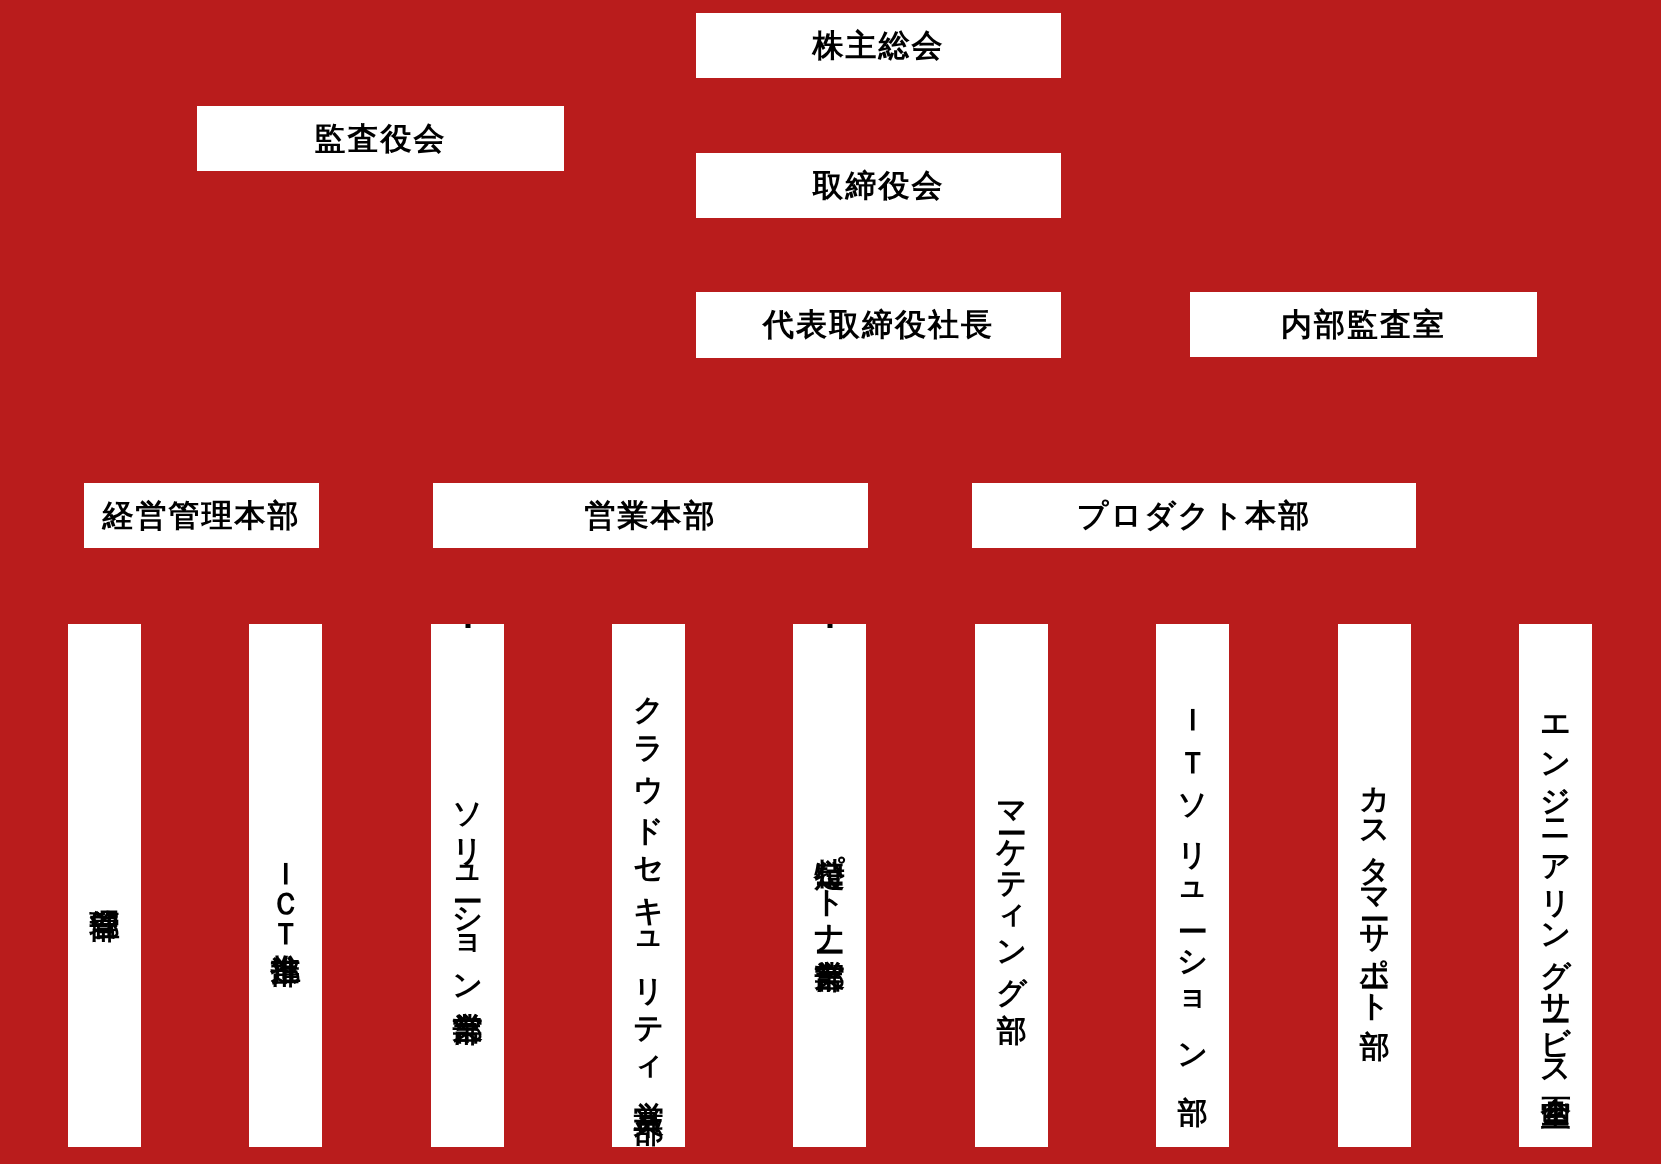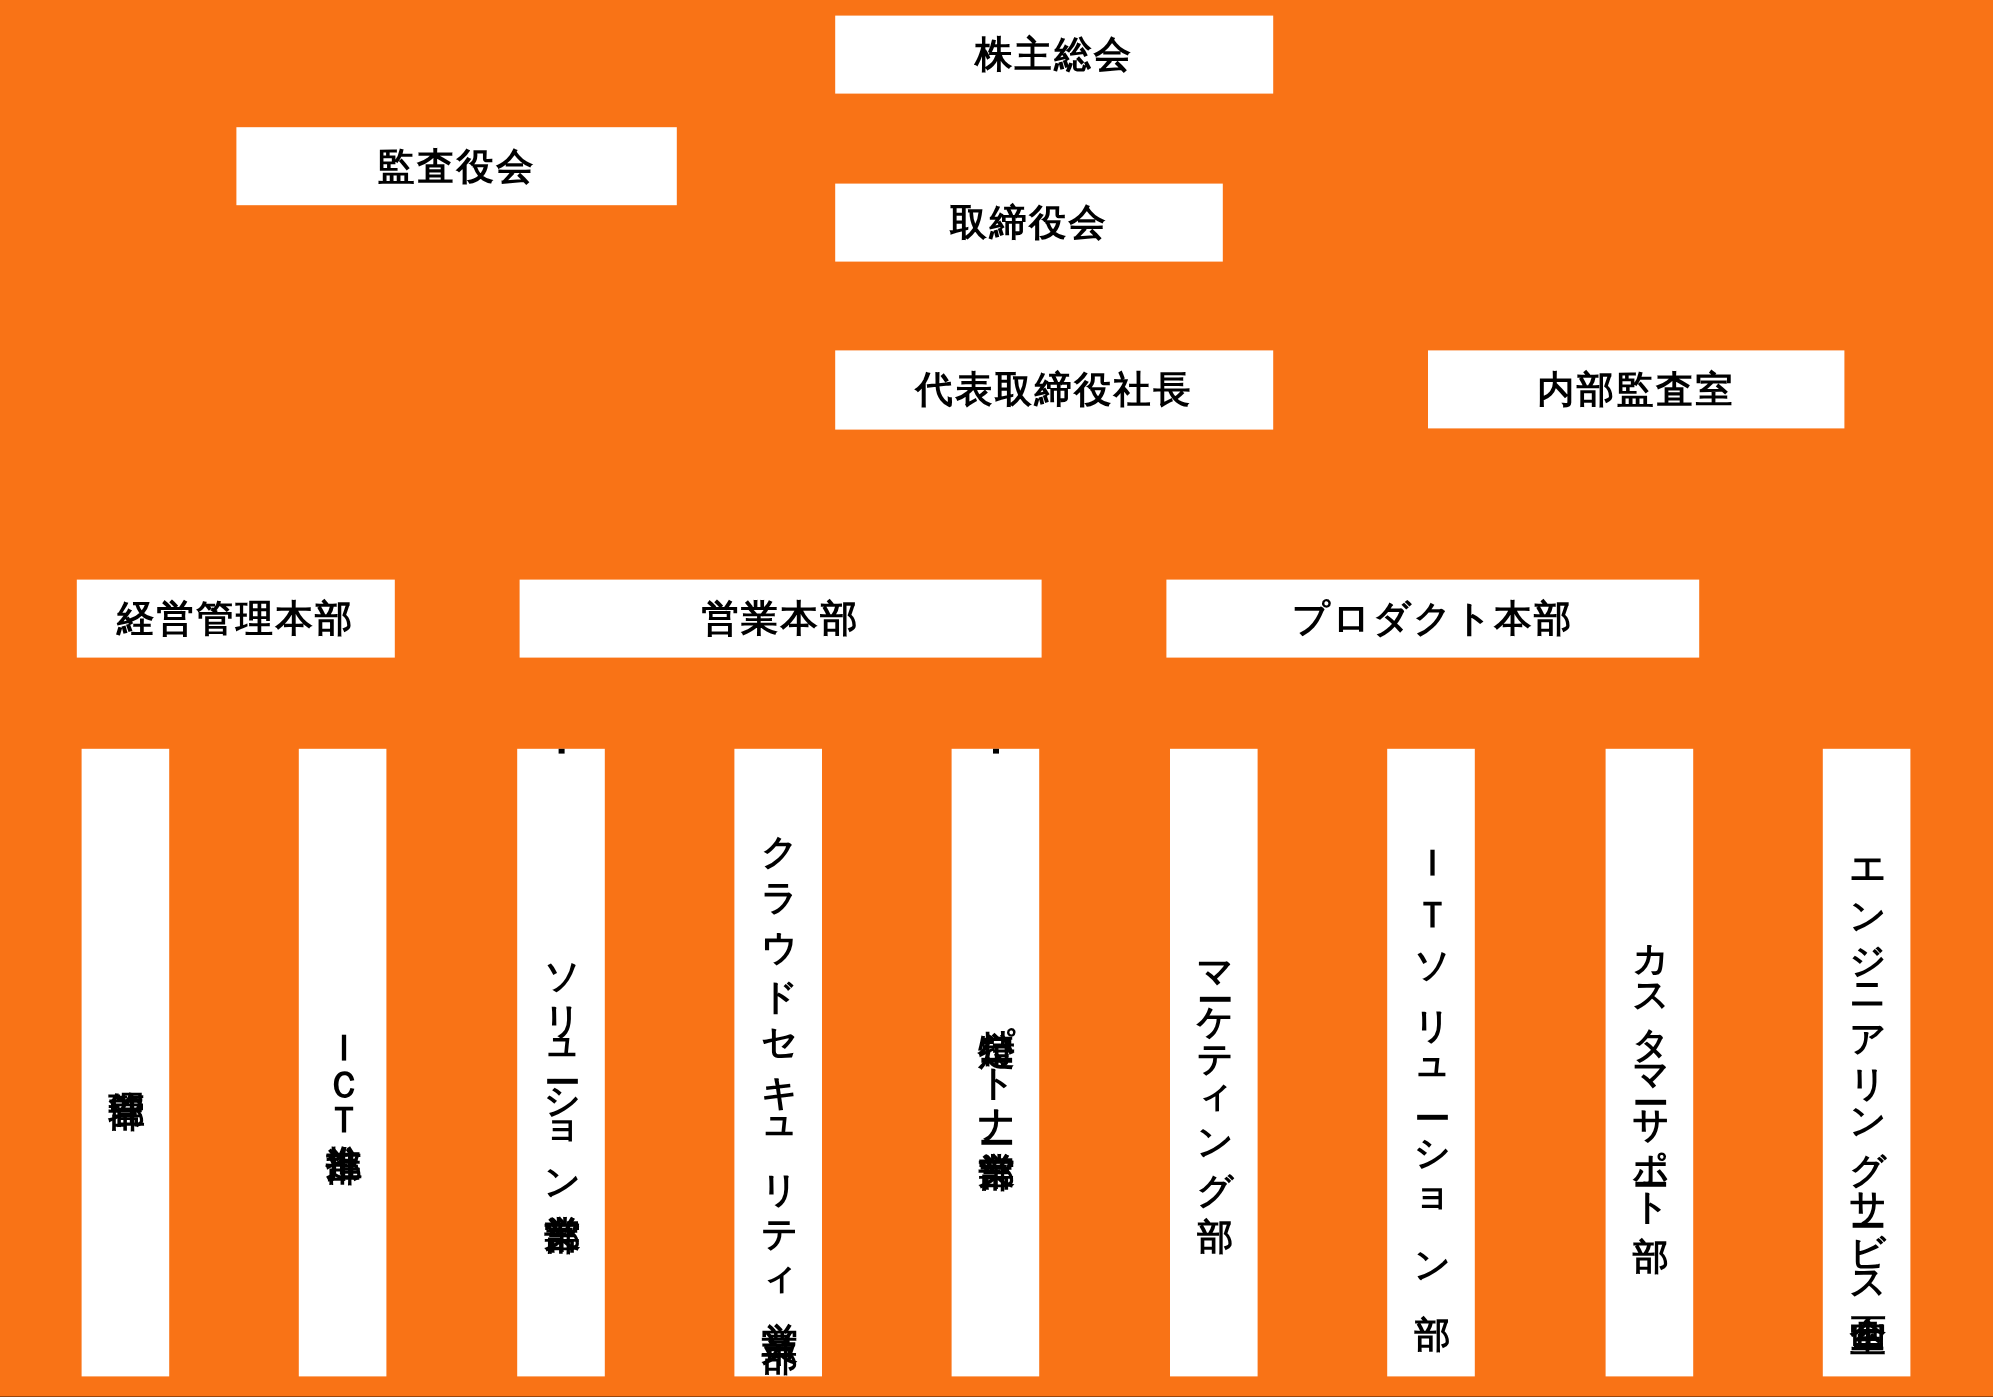--- a/index.html
+++ b/index.html
@@ -4,21 +4,21 @@
 <style>
   html, body {
     margin: 0;
     padding: 0;
     background: #000000;
   }
   #canvas {
     position: relative;
     width: 1661px;
     height: 1164px;
-    background: #f97316;
+    background: #b91c1c;
     overflow: hidden;
     font-family: Liberation Sans, sans-serif;
   }
   .node {
     position: absolute;
     background: #ffffff;
     color: #000000;
     display: flex;
     align-items: center;
     justify-content: center;
@@ -26,25 +26,25 @@
     box-sizing: border-box;
   }
   .h-node {
     font-size: 31px;
     letter-spacing: 2px;
     white-space: nowrap;
   }
   
   #shareholders   { left: 696px;  top: 13px;  width: 365px; height: 65px; }
   #auditors       { left: 197px;  top: 82px;  width: 367px; height: 65px; margin-top: 24px; }
-  #board          { left: 696px;  top: 153px; width: 323px; height: 65px; }
+  #board          { left: 696px;  top: 153px; width: 365px; height: 65px; }
   #president      { left: 696px;  top: 292px; width: 365px; height: 66px; }
   #internal-audit { left: 1190px; top: 292px; width: 347px; height: 65px; }
   
-  #division-0 { left: 64px;  top: 483px; width: 265px; height: 65px; }
+  #division-0 { left: 84px;  top: 483px; width: 235px; height: 65px; }
   #division-1 { left: 433px; top: 483px; width: 435px; height: 65px; }
   #division-2 { left: 972px; top: 483px; width: 444px; height: 65px; }
   
   .v-node {
     top: 624px;
     width: 73px;
     height: 523px;
     writing-mode: vertical-rl;
     text-orientation: upright;
     font-size: 30px;

